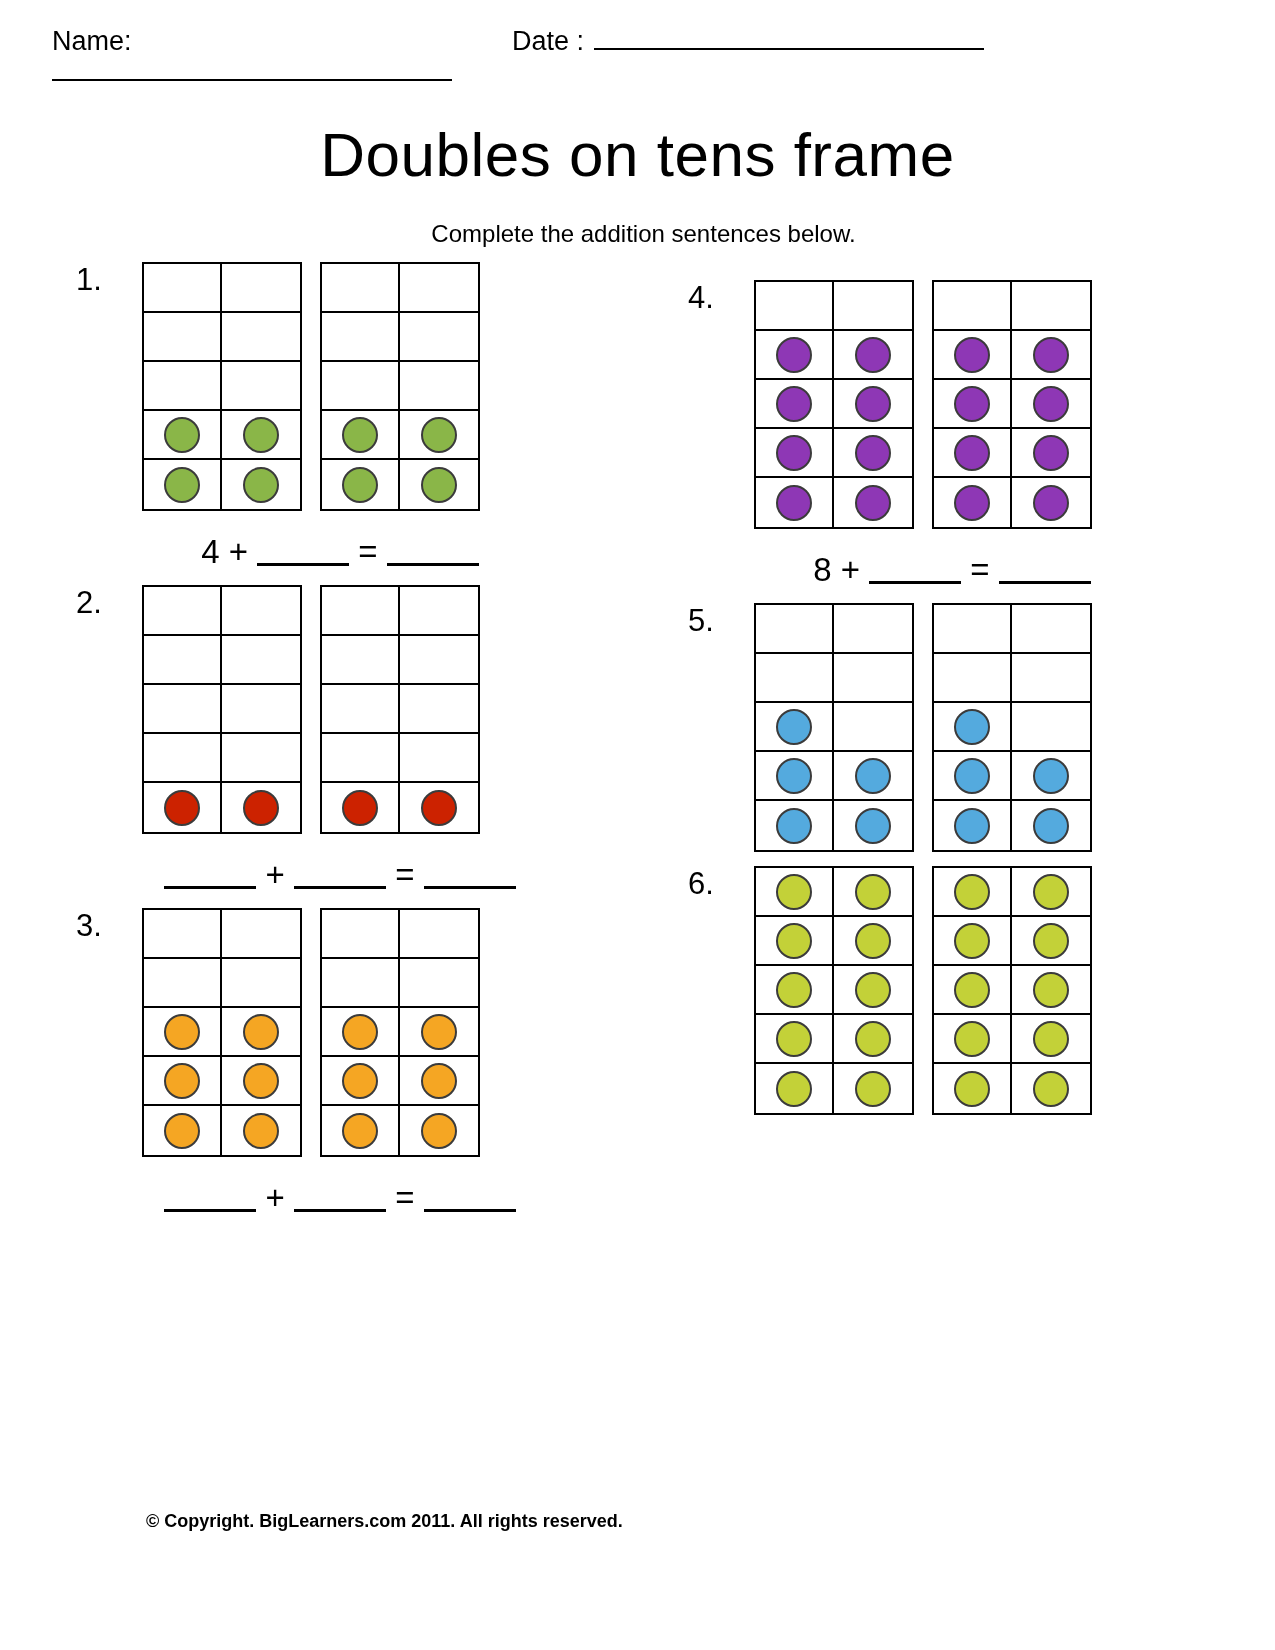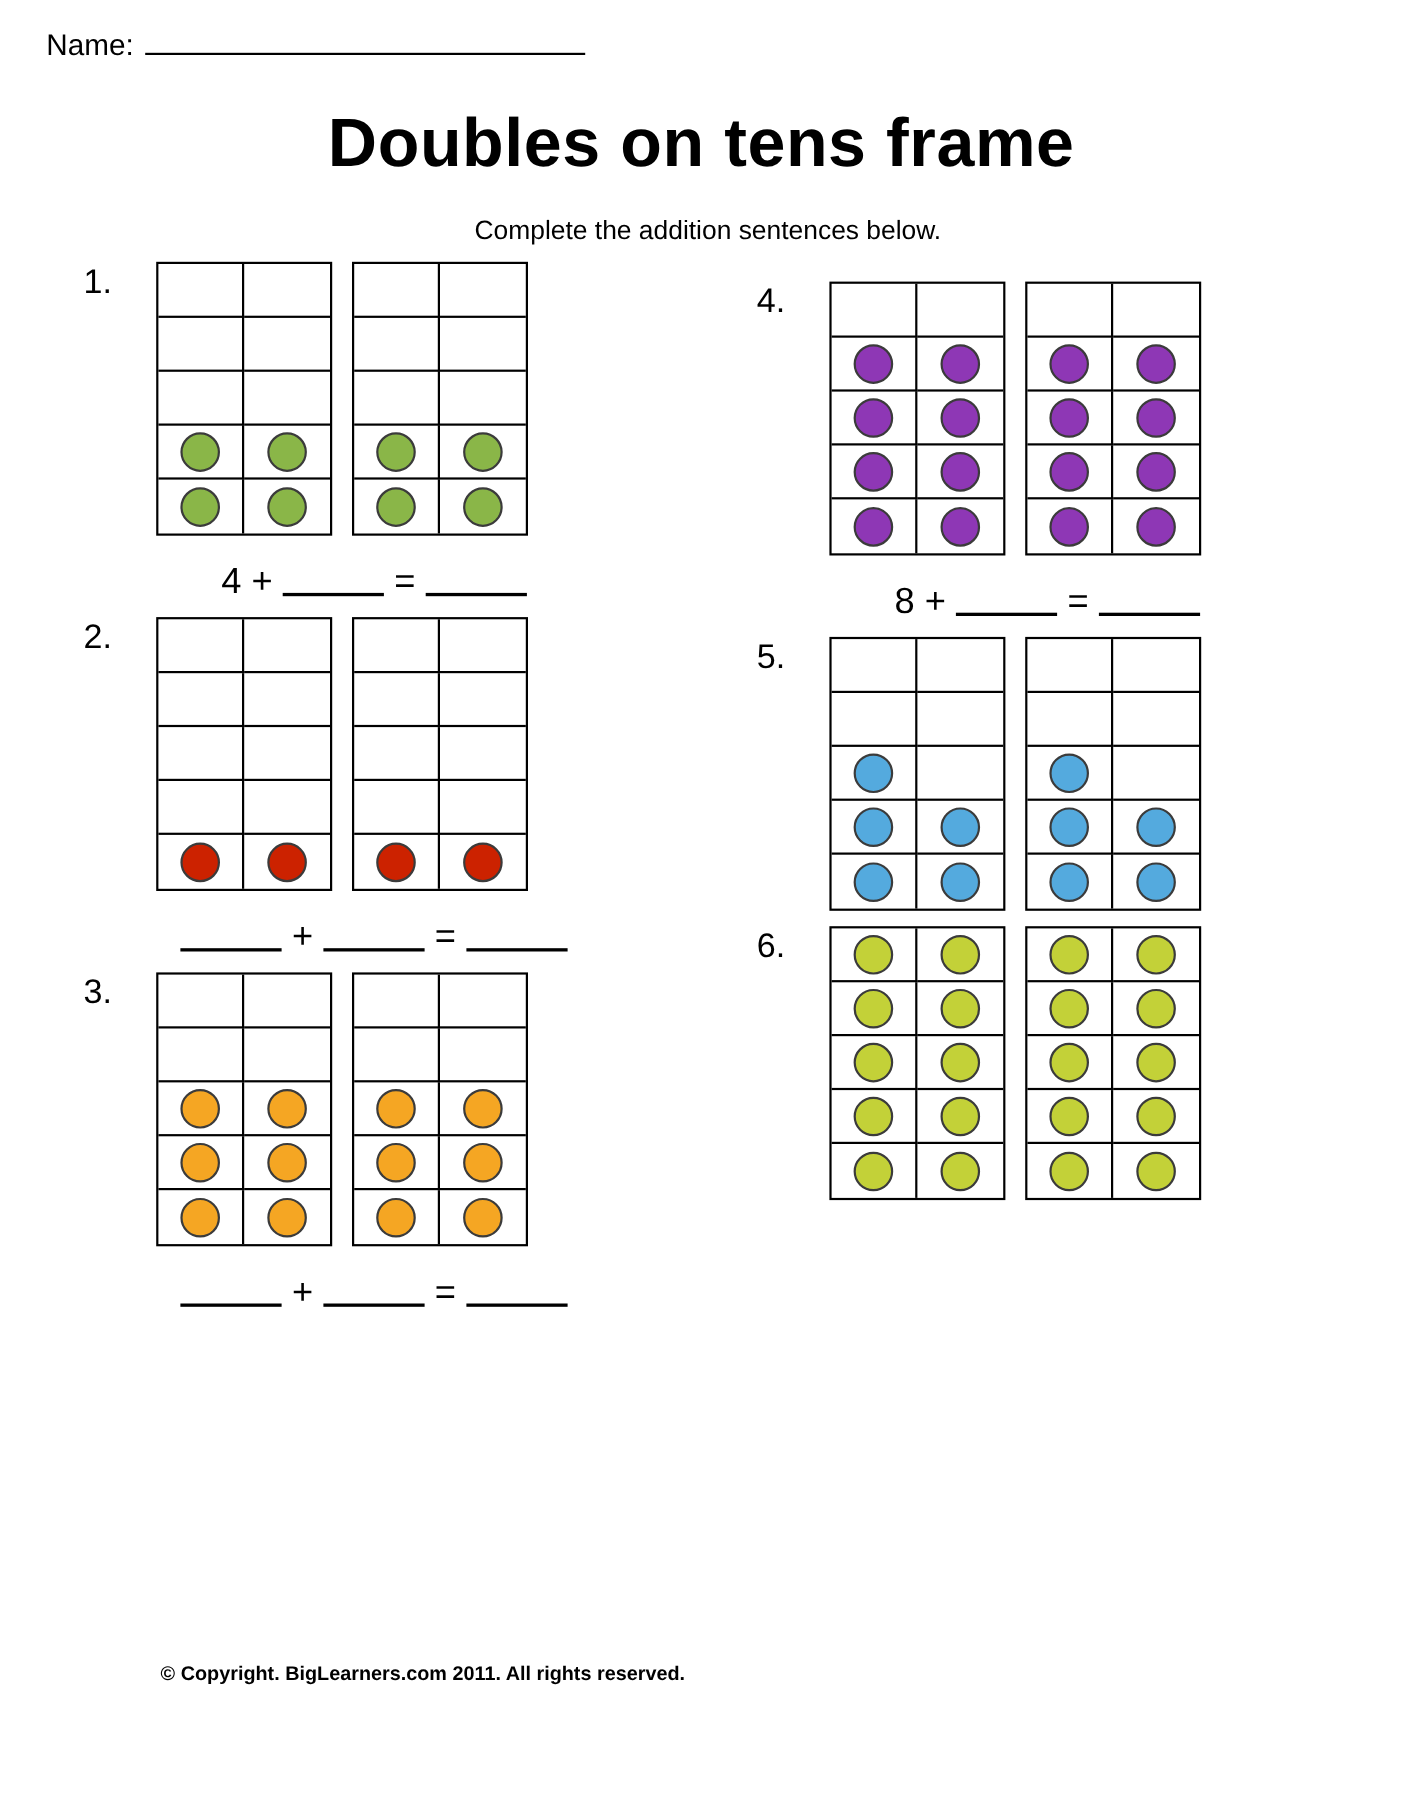--- a/index.html
+++ b/index.html
@@ -28,35 +28,35 @@
     display: flex;
     align-items: baseline;
     padding: 26px 34px 0 42px;
     font-size: 27px;
   }
   .name-block, .date-block {
     display: flex;
     align-items: baseline;
     white-space: nowrap;
   }
-  .name-block { margin-right: 60px; }
+  .name-block { margin-right: 60px; flex-direction: column; }
   .hdr-label { font-size: 27px; }
   .hdr-line {
     display: inline-block;
     border-bottom: 2px solid #000;
     height: 22px;
   }
   .name-line { width: 400px; margin-left: 10px; }
   .date-line { width: 390px; margin-left: 10px; }
 
   
   .title {
     text-align: center;
     font-size: 62px;
-    font-weight: 700;
+    font-weight: 400;
     margin: 38px 0 0 0;
     letter-spacing: 0.5px;
   }
   .subtitle {
     text-align: center;
     font-size: 24px;
     margin: 30px 0 0 12px;
   }
 
   
@@ -140,20 +140,24 @@
 </head>
 <body>
 
 <div class="page">
 
   <div class="header-row">
     <div class="name-block">
       <span class="hdr-label">Name:</span>
       <span class="hdr-line name-line"></span>
     </div>
+    <div class="date-block">
+      <span class="hdr-label">Date :</span>
+      <span class="hdr-line date-line"></span>
+    </div>
   </div>
 
   <h1 class="title">Doubles on tens frame</h1>
   <p class="subtitle">Complete the addition sentences below.</p>
 
   <div class="problems" id="problems">
     <div class="col col-left" id="col-left">
         <div class="problem">
           <div class="prob-num">1.</div>
           <div class="frames">

